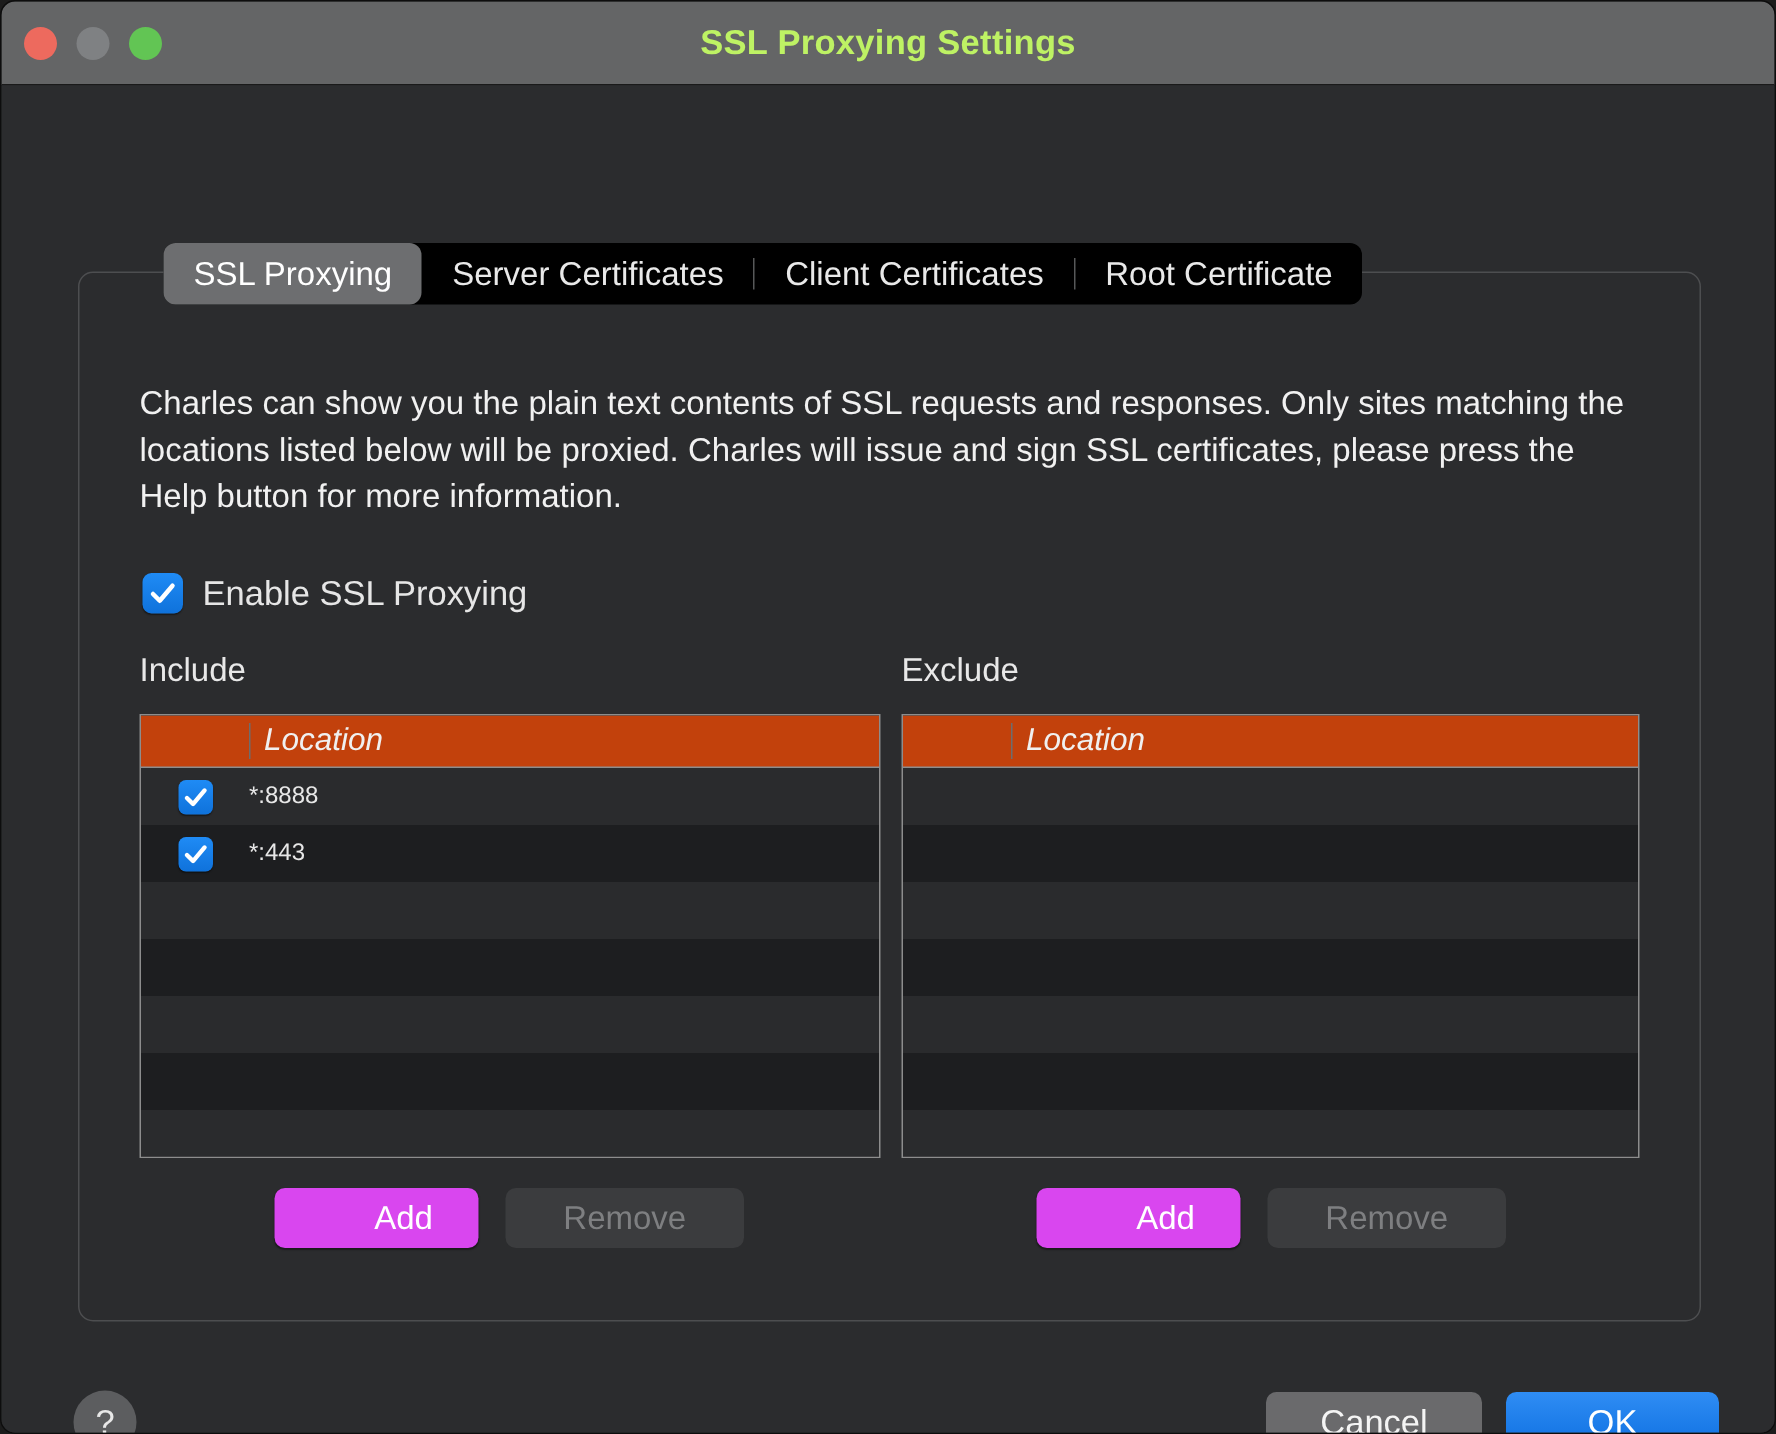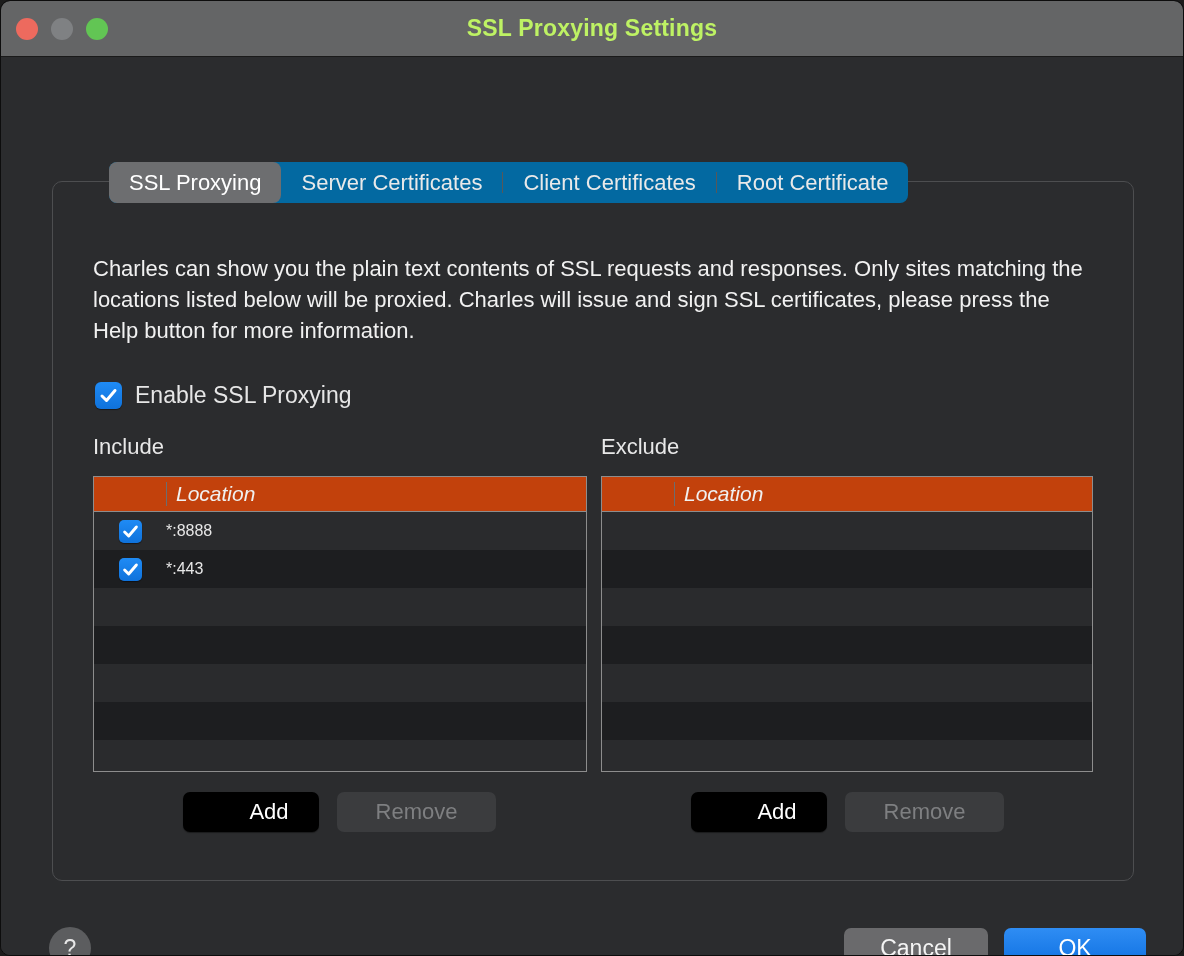--- a/index.html
+++ b/index.html
@@ -64,21 +64,21 @@
     height: 899px;
     background: #2b2c2e;
   }
 
   
   #tabbar {
     position: absolute;
     left: 108px;
     top: 105px;
     height: 41px;
-    background: #0369a1;
+    background: #000000;
     border-radius: 8px;
     display: flex;
     align-items: stretch;
     z-index: 5;
   }
   .tab {
     display: flex;
     align-items: center;
     padding: 0 20px;
     color: #e9e9e9;
@@ -205,21 +205,21 @@
 
   
   .btn {
     border: none;
     border-radius: 7px;
     font-family: "Liberation Sans", sans-serif;
     font-size: 22px;
     cursor: default;
   }
   .btn-add {
-    background: #000000;
+    background: #d946ef;
     color: #ffffff;
     box-shadow: 0 1px 1px rgba(0,0,0,.4);
     padding-left: 36px;
   }
   .btn-remove {
     background: #3b3c3e;
     color: #7e7f81;
   }
   #inc-add    { position: absolute; left: 182px; top: 735px; width: 136px; height: 40px; }
   #inc-remove { position: absolute; left: 336px; top: 735px; width: 159px; height: 40px; }

